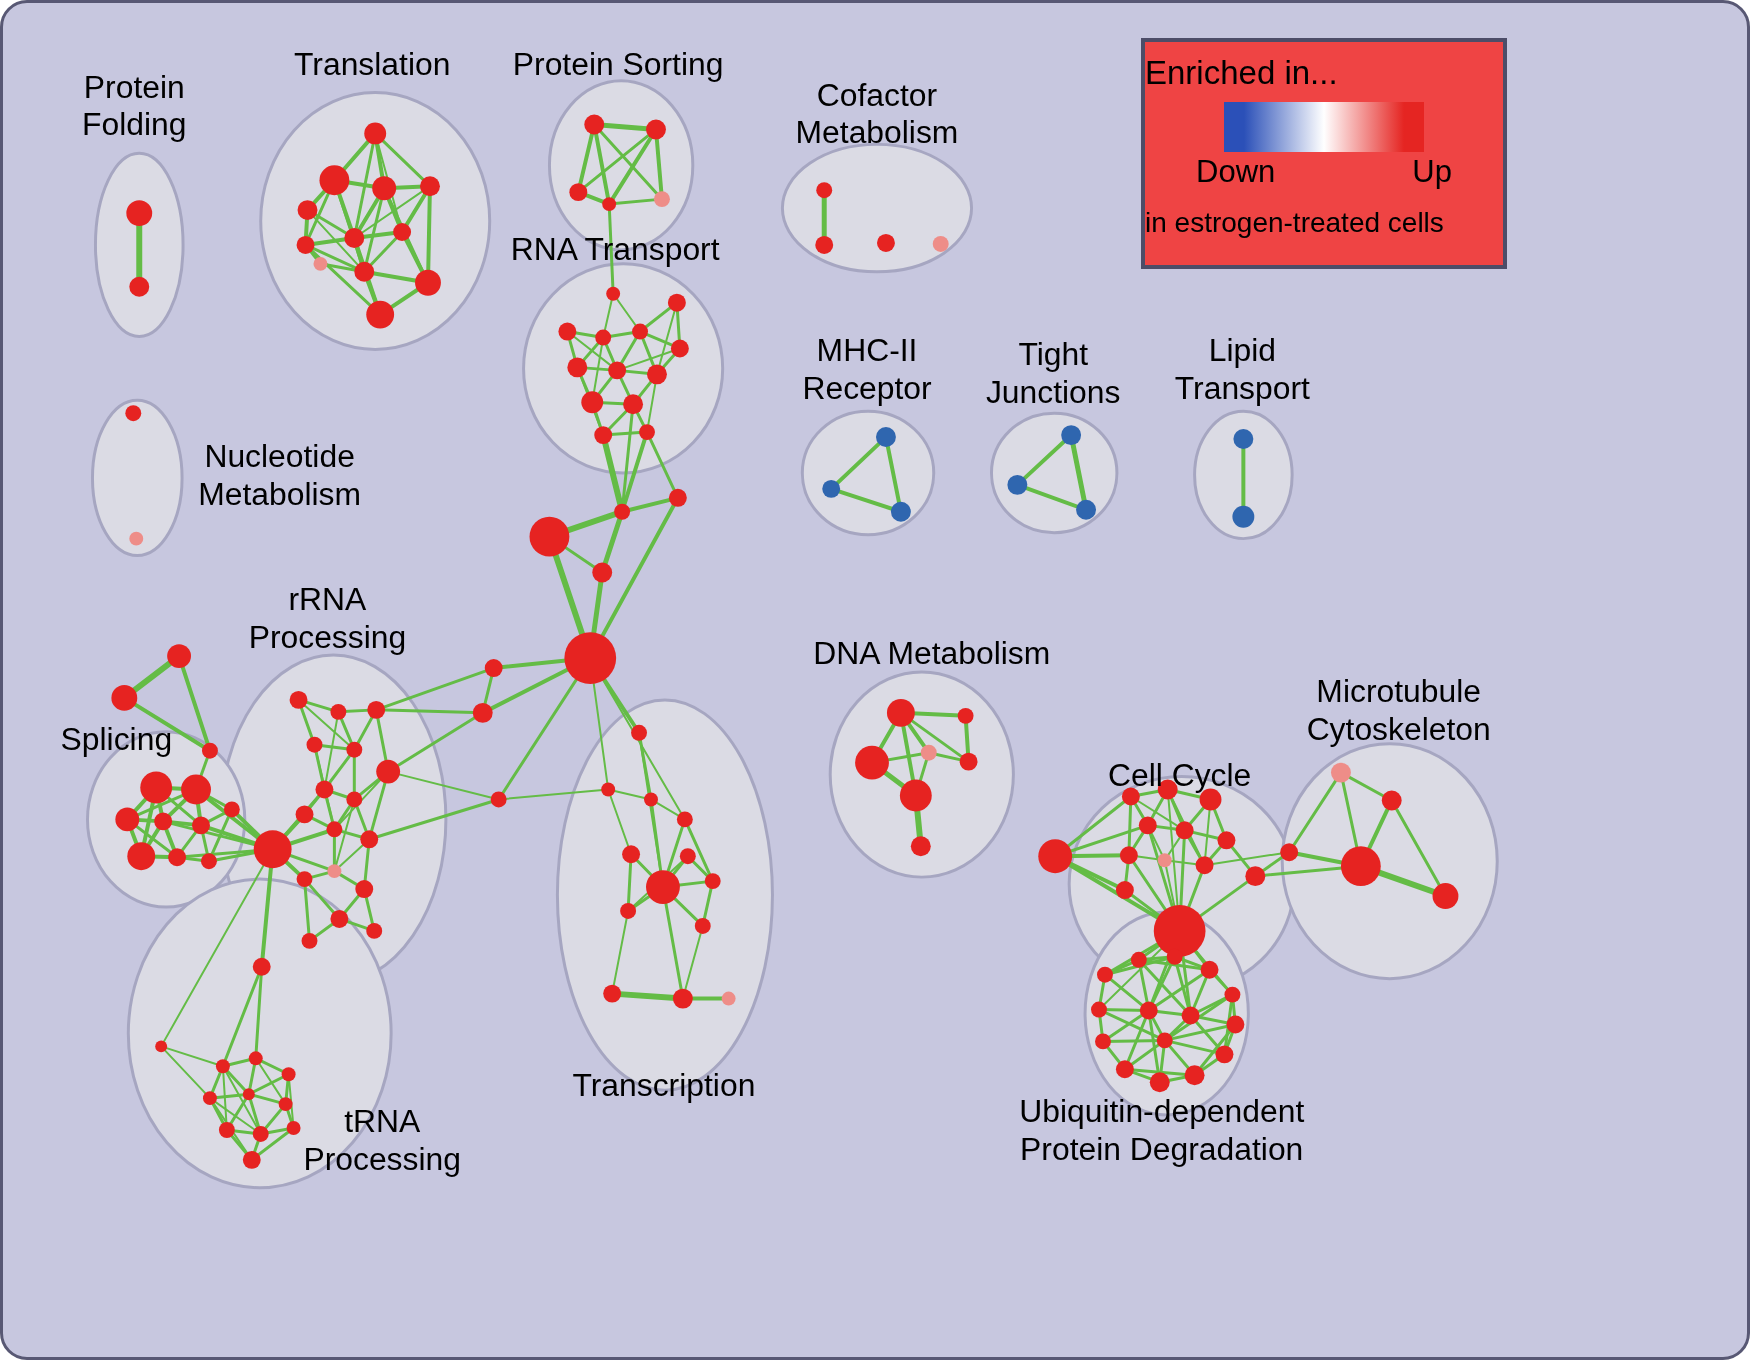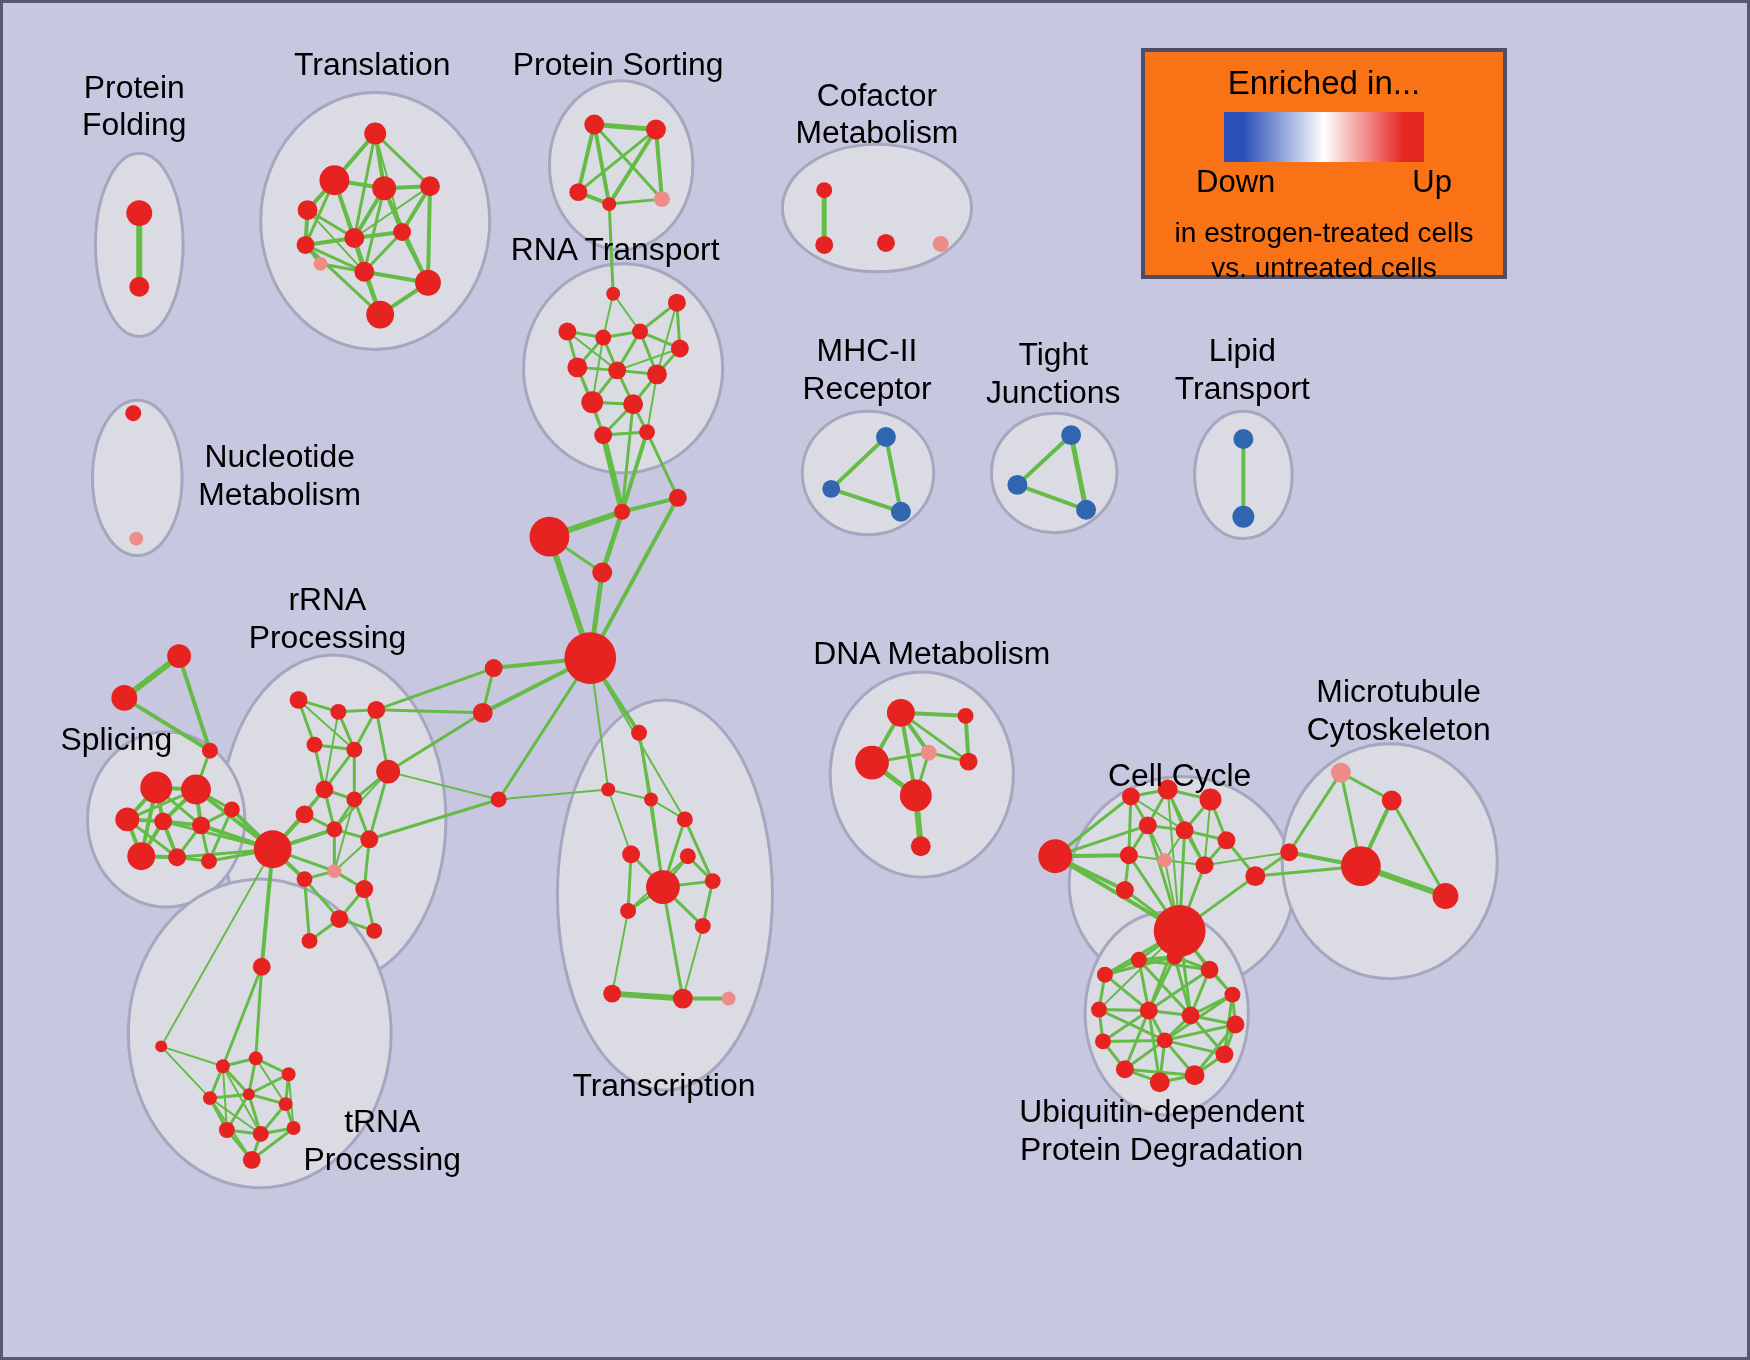--- a/index.html
+++ b/index.html
@@ -9,33 +9,33 @@
     box-sizing:border-box;
     border:3px solid #585874;
     background:#c7c7df;
     font-family:"Liberation Sans", sans-serif;
     overflow:hidden;
   }
   #network{position:absolute;left:0;top:0;width:100%;height:100%;display:block;}
   .cluster-ellipse{fill:#dbdbe4;stroke:#a6a6c1;stroke-width:3;}
   .cluster-label{font-size:32px;fill:#000000;}
   .legend{
-    position:absolute;left:1138px;top:45px;width:366px;height:231px;
-    box-sizing:border-box;border:4px solid #4d4d68;background:#f97316;
-    text-align:center;color:#000000;
+    position:absolute;left:1138px;top:35px;width:366px;height:231px;
+    box-sizing:border-box;border:4px solid #4d4d68;background:#ef4444;
+    color:#000000;
   }
   .legend-title{margin-top:12px;font-size:33px;}
   .legend-gradient{width:200px;height:50px;margin:10px auto 0;}
   .legend-scale{display:flex;justify-content:space-between;width:256px;margin:2px auto 12px;font-size:31px;}
   .legend-caption{margin-top:15px;font-size:28px;line-height:35px;}
 </style>
 </head>
 <body>
 
-<div class="figure" style="background: rgb(199, 199, 223);">
+<div class="figure" style="background: rgb(199, 199, 223); border-radius: 27px;">
 
   <svg id="network" viewBox="0 0 1750 1360" xmlns="http://www.w3.org/2000/svg">
       <ellipse cx="136" cy="243" rx="44" ry="92" class="cluster-ellipse" fill="#dbdbe4" stroke="#a6a6c1"></ellipse>
       <ellipse cx="373" cy="219" rx="115" ry="129" class="cluster-ellipse" fill="#dbdbe4" stroke="#a6a6c1"></ellipse>
       <ellipse cx="620" cy="163" rx="72" ry="85" class="cluster-ellipse" fill="#dbdbe4" stroke="#a6a6c1"></ellipse>
       <ellipse cx="877" cy="206" rx="95" ry="64" class="cluster-ellipse" fill="#dbdbe4" stroke="#a6a6c1"></ellipse>
       <ellipse cx="622" cy="367" rx="100" ry="105" class="cluster-ellipse" fill="#dbdbe4" stroke="#a6a6c1"></ellipse>
       <ellipse cx="868" cy="472" rx="66" ry="62" class="cluster-ellipse" fill="#dbdbe4" stroke="#a6a6c1"></ellipse>
       <ellipse cx="1055" cy="472" rx="63" ry="60" class="cluster-ellipse" fill="#dbdbe4" stroke="#a6a6c1"></ellipse>
       <ellipse cx="1245" cy="474" rx="49" ry="64" class="cluster-ellipse" fill="#dbdbe4" stroke="#a6a6c1"></ellipse>
@@ -566,17 +566,16 @@
 
   <div class="legend">
     <div class="legend-title">Enriched in...</div>
     <div class="legend-gradient" style="background: linear-gradient(to right, rgb(43, 80, 184) 0%, rgb(43, 80, 184) 10%, rgb(255, 255, 255) 50%, rgb(229, 37, 34) 90%, rgb(229, 37, 34) 100%);"></div>
     <div class="legend-scale">
       <span>Down</span>
       <span>Up</span>
     </div>
     <div class="legend-caption">
       <div>in estrogen-treated cells</div>
-      <div>vs. untreated cells</div>
     </div>
   </div>
 
 </div>
 
 </body></html>

